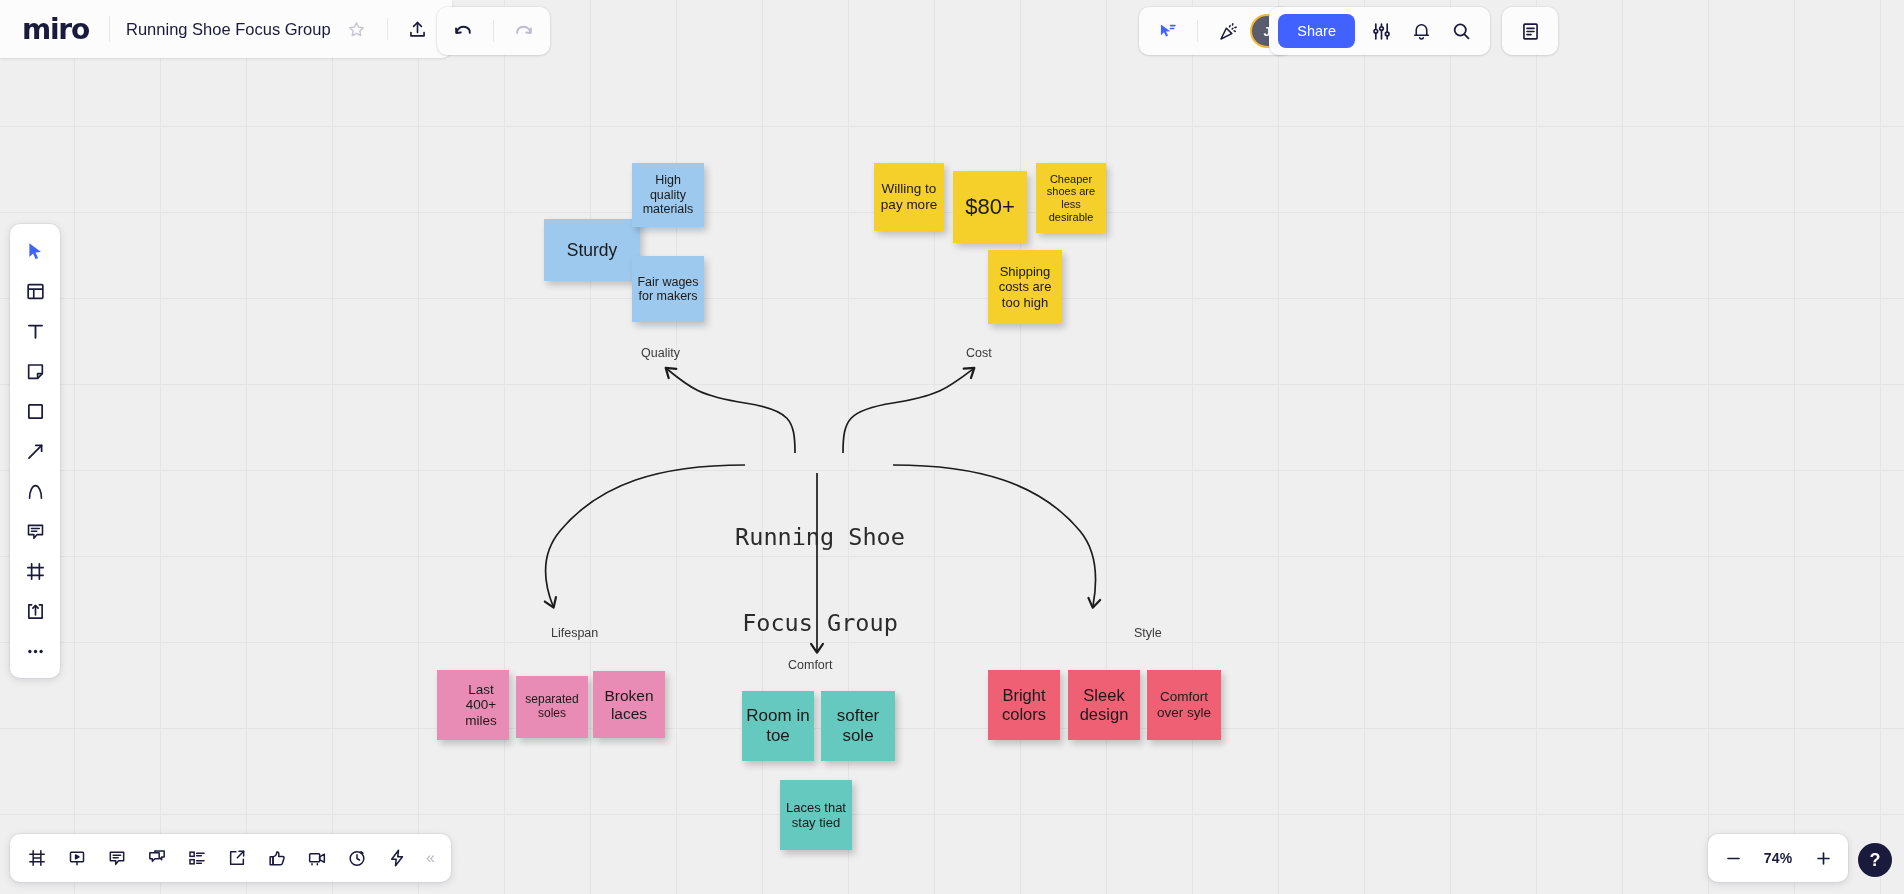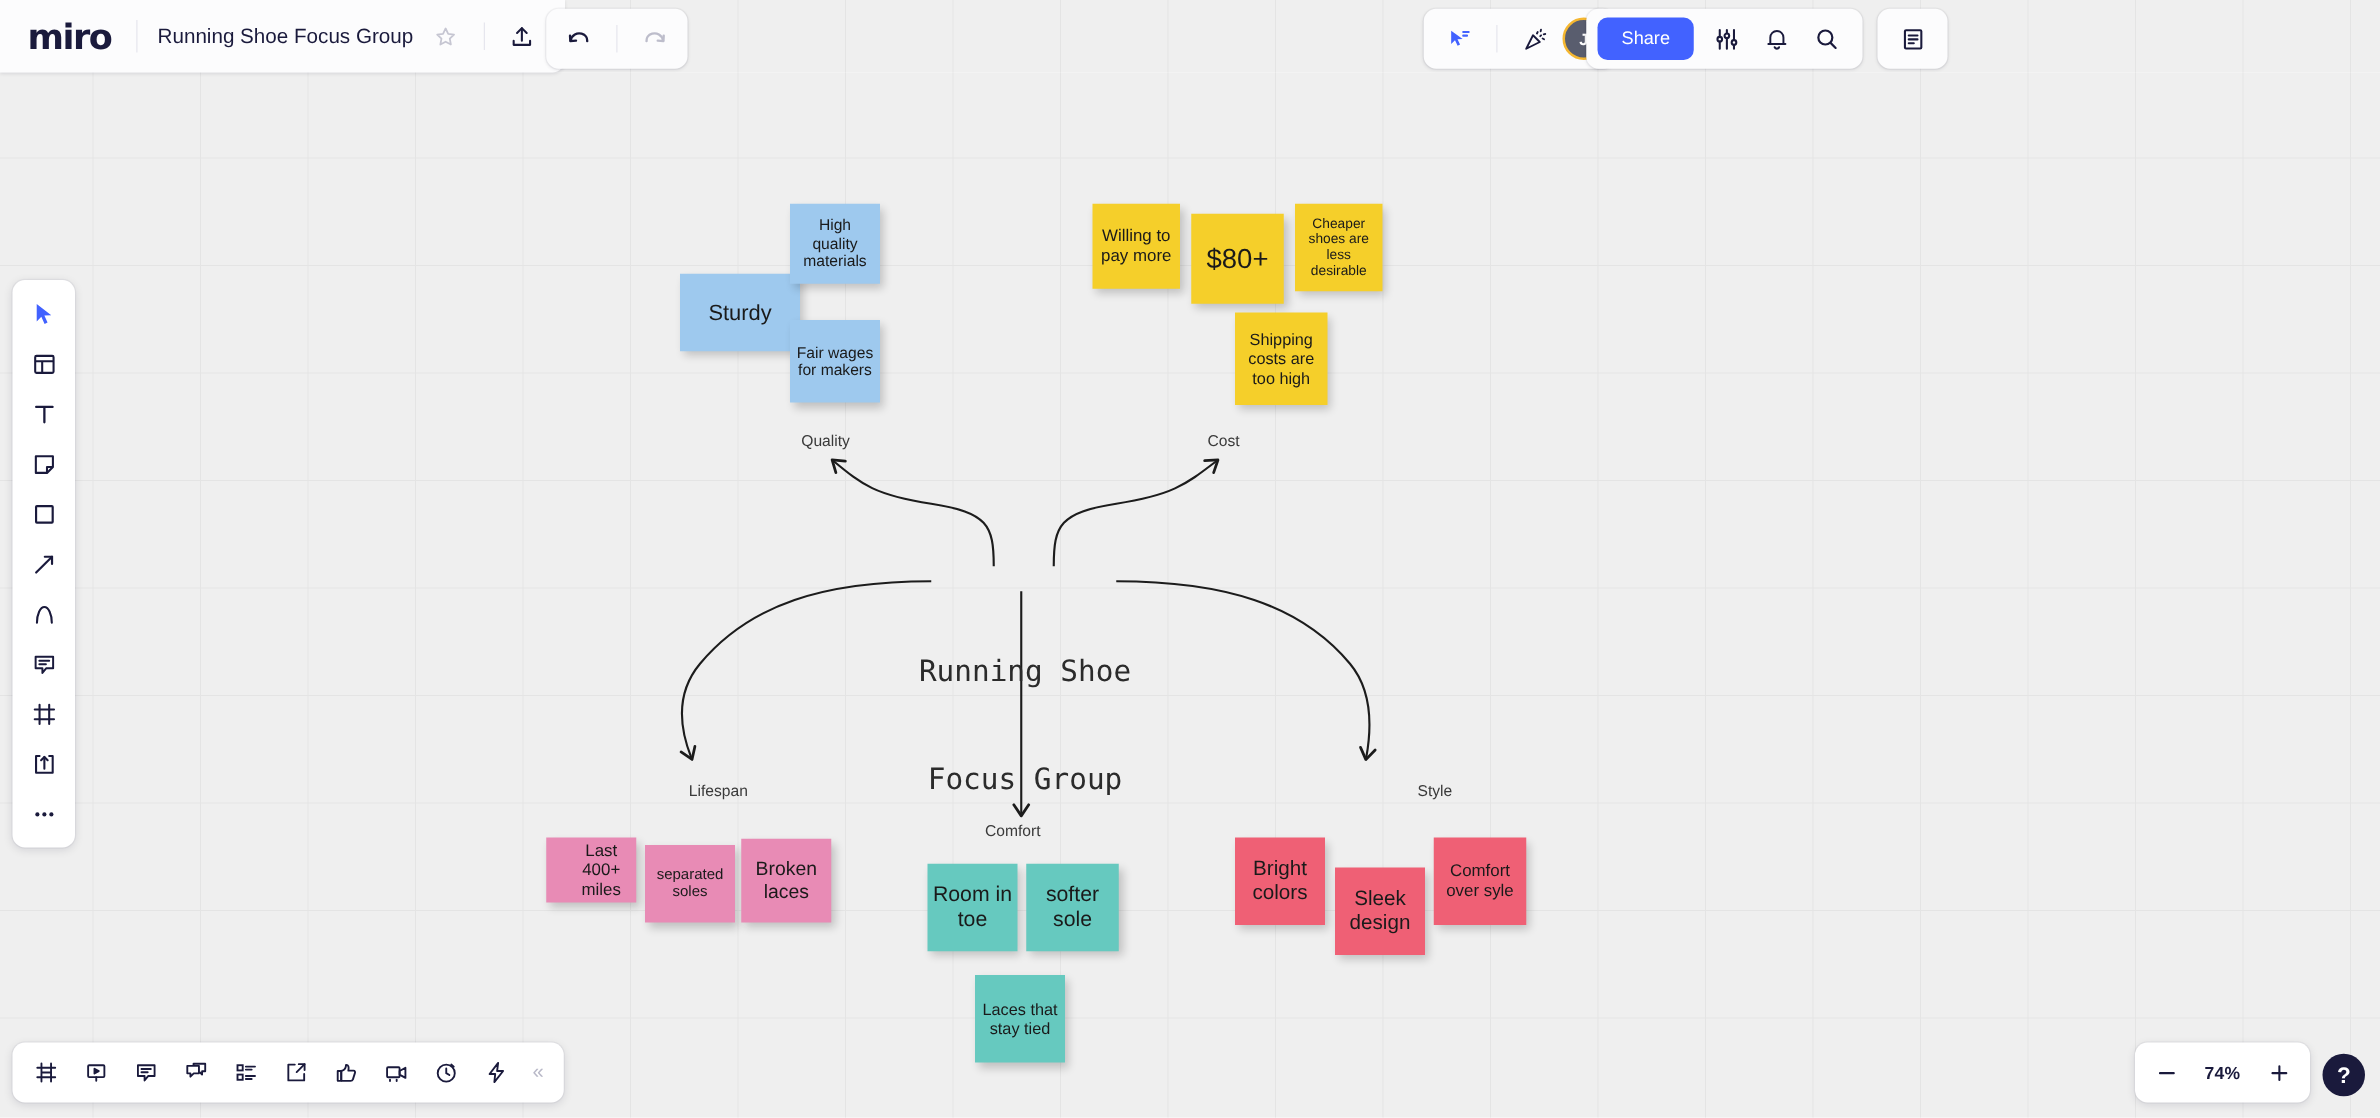--- a/index.html
+++ b/index.html
@@ -215,28 +215,28 @@
     </div>
 
   <div id="sticky-layer">
       <div class="sticky" style="left: 544px; top: 161px; width: 96px; height: 62px; background: rgb(158, 201, 238); font-size: 17.5px;">Sturdy</div>
       <div class="sticky" style="left: 632px; top: 105px; width: 72px; height: 64px; background: rgb(158, 201, 238); font-size: 12.5px;">High quality materials</div>
       <div class="sticky" style="left: 632px; top: 198px; width: 72px; height: 66px; background: rgb(158, 201, 238); font-size: 12.5px;">Fair wages for makers</div>
       <div class="sticky" style="left: 874px; top: 105px; width: 70px; height: 68px; background: rgb(245, 207, 42); font-size: 13.5px;">Willing to pay more</div>
       <div class="sticky" style="left: 953px; top: 113px; width: 74px; height: 72px; background: rgb(245, 207, 42); font-size: 22px;">$80+</div>
       <div class="sticky" style="left: 1036px; top: 105px; width: 70px; height: 70px; background: rgb(245, 207, 42); font-size: 11px;">Cheaper shoes are less desirable</div>
       <div class="sticky" style="left: 950px; top: 192px; width: 74px; height: 74px; background: rgb(245, 207, 42); font-size: 13px; margin-left: 38px;">Shipping costs are too high</div>
-      <div class="sticky" style="left: 437px; top: 612px; width: 72px; height: 52px; background: rgb(232, 139, 181); font-size: 13.5px; padding-left: 20px;">Last 400+ miles</div>
+      <div class="sticky" style="left: 437px; top: 612px; width: 72px; height: 70px; background: rgb(232, 139, 181); font-size: 13.5px; padding-left: 20px;">Last 400+ miles</div>
       <div class="sticky" style="left: 516px; top: 618px; width: 72px; height: 62px; background: rgb(232, 139, 181); font-size: 12px;">separated soles</div>
       <div class="sticky" style="left: 593px; top: 613px; width: 72px; height: 67px; background: rgb(232, 139, 181); font-size: 15.5px;">Broken laces</div>
       <div class="sticky" style="left: 742px; top: 633px; width: 72px; height: 70px; background: rgb(102, 201, 191); font-size: 17px;">Room in toe</div>
       <div class="sticky" style="left: 821px; top: 633px; width: 74px; height: 70px; background: rgb(102, 201, 191); font-size: 17px;">softer sole</div>
       <div class="sticky" style="left: 780px; top: 722px; width: 72px; height: 70px; background: rgb(102, 201, 191); font-size: 13px;">Laces that stay tied</div>
       <div class="sticky" style="left: 988px; top: 612px; width: 72px; height: 70px; background: rgb(239, 96, 117); font-size: 16.5px;">Bright colors</div>
-      <div class="sticky" style="left: 1068px; top: 612px; width: 72px; height: 70px; background: rgb(239, 96, 117); font-size: 16.5px; margin-top: 24px;">Sleek design</div>
+      <div class="sticky" style="left: 1068px; top: 612px; width: 72px; height: 70px; background: rgb(239, 96, 117); font-size: 16.5px;">Sleek design</div>
       <div class="sticky" style="left: 1147px; top: 612px; width: 74px; height: 70px; background: rgb(239, 96, 117); font-size: 13.5px;">Comfort over syle</div>
     </div>
 
 </div>
 
 <div id="topbar">
 
   <div class="bar-group" id="brand-group">
     <span class="miro-logo">miro</span>
     <span class="vdiv"></span>

